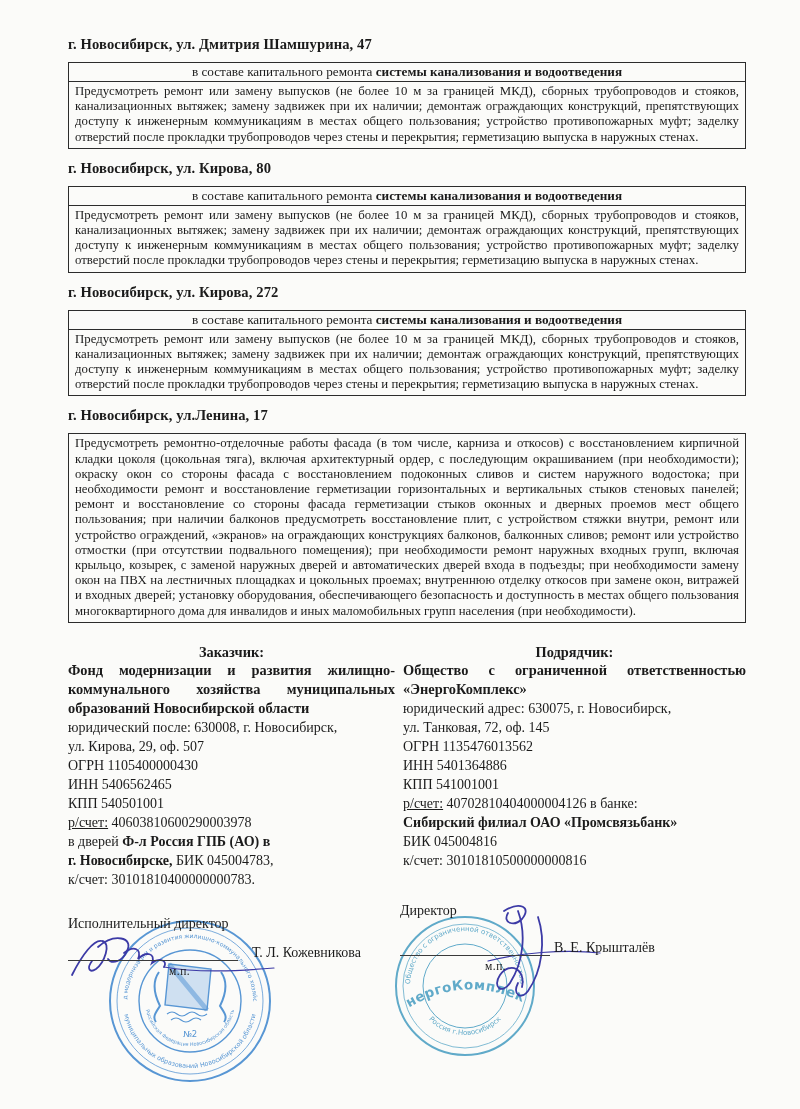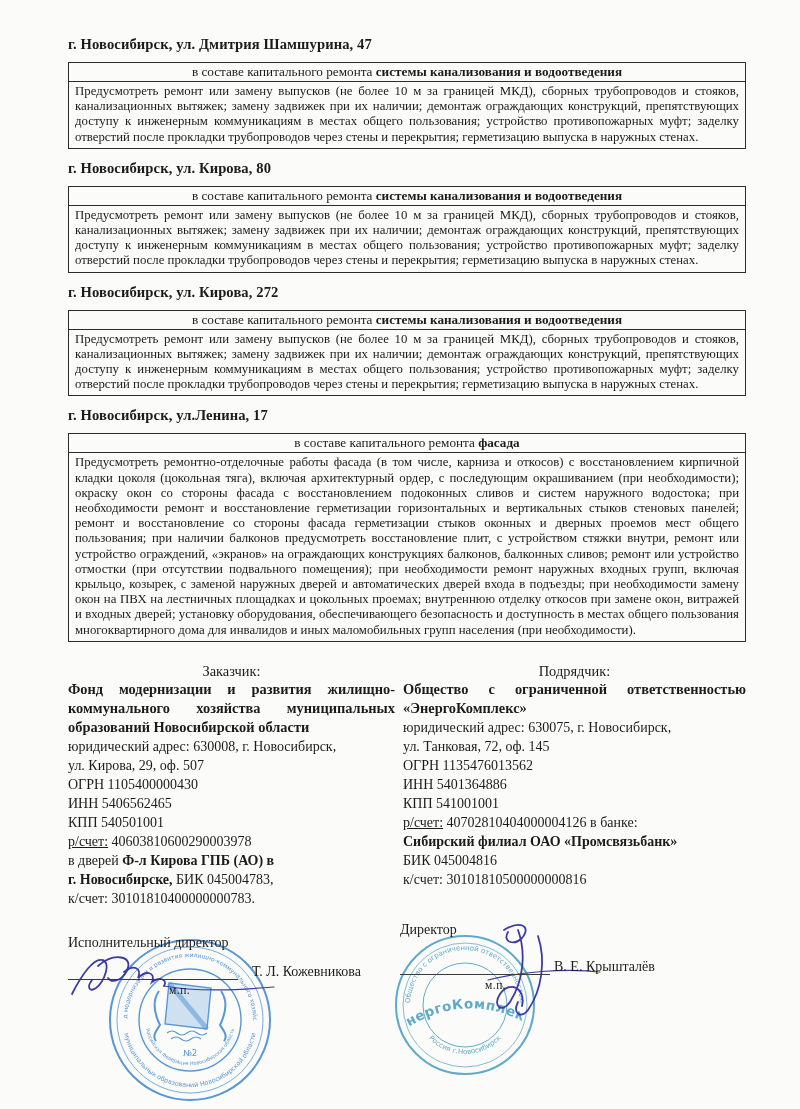--- a/index.html
+++ b/index.html
@@ -18,21 +18,21 @@
   .address { font-weight:bold; font-size:14.6px; line-height:17px; margin-bottom:9px; letter-spacing:.1px; }
   .tbl { border:1.6px solid #2c2c2c; }
   .scope { text-align:center; font-size:13.2px; line-height:16px; padding:1px 4px; border-bottom:1.2px solid #2c2c2c; }
   .works { font-size:12.8px; line-height:15.2px; text-align:justify; padding:2px 6px 3px 6px; }
 
   
   .requisites { display:flex; margin-top:20px; }
   .col-customer { width:327px; }
   .col-gap { width:8px; }
   .col-contractor { width:343px; }
-  .party-title { text-align:center; font-weight:normal; font-size:14.4px; line-height:18px; }
+  .party-title { text-align:center; font-weight:bold; font-size:14.4px; line-height:18px; }
   .party-name { font-weight:bold; font-size:14.4px; line-height:19px; text-align:justify; }
   .req-line { font-size:14px; line-height:19px; }
   .u { text-decoration:underline;margin-top:24px; }
 
   
   .sig-area { position:relative; margin-top:14px; height:250px; }
   .sig-role { position:absolute; font-size:14px; }
   .sig-line { position:absolute; border-bottom:1.2px solid #3a3a3a; }
   .sig-name { position:absolute; font-size:14px; }
   .mp { position:absolute; font-size:11.5px; letter-spacing:.5px;margin-left:23px; }
@@ -73,44 +73,40 @@
         <span>в составе капитального ремонта</span>
         <b>системы канализования и водоотведения</b>
       </div>
       <div class="works">Предусмотреть ремонт или замену выпусков (не более 10 м за границей МКД), сборных трубопроводов и стояков, канализационных вытяжек; замену задвижек при их наличии; демонтаж ограждающих конструкций, препятствующих доступу к инженерным коммуникациям в местах общего пользования; устройство противопожарных муфт; заделку отверстий после прокладки трубопроводов через стены и перекрытия; герметизацию выпуска в наружных стенах.</div>
     </div>
   </section>
 
   <section class="block">
     <div class="address">г. Новосибирск, ул.Ленина, 17</div>
     <div class="tbl">
-      <div class="scope">
-        <span>в составе капитального ремонта</span>
-        <b>фасада</b>
-      </div>
       <div class="works">Предусмотреть ремонтно-отделочные работы фасада (в том числе, карниза и откосов) с восстановлением кирпичной кладки цоколя (цокольная тяга), включая архитектурный ордер, с последующим окрашиванием (при необходимости); окраску окон со стороны фасада с восстановлением подоконных сливов и систем наружного водостока; при необходимости ремонт и восстановление герметизации горизонтальных и вертикальных стыков стеновых панелей; ремонт и восстановление со стороны фасада герметизации стыков оконных и дверных проемов мест общего пользования; при наличии балконов предусмотреть восстановление плит, с устройством стяжки внутри, ремонт или устройство ограждений, «экранов» на ограждающих конструкциях балконов, балконных сливов; ремонт или устройство отмостки (при отсутствии подвального помещения); при необходимости ремонт наружных входных групп, включая крыльцо, козырек, с заменой наружных дверей и автоматических дверей входа в подъезды; при необходимости замену окон на ПВХ на лестничных площадках и цокольных проемах; внутреннюю отделку откосов при замене окон, витражей и входных дверей; установку оборудования, обеспечивающего безопасность и доступность в местах общего пользования  многоквартирного дома для инвалидов и иных маломобильных групп населения (при необходимости).</div>
     </div>
   </section>
 
   <div class="requisites">
     <div class="col-customer">
       <div class="party-title">Заказчик:</div>
       <div class="party-name">Фонд модернизации и развития жилищно-коммунального хозяйства муниципальных образований Новосибирской области</div>
-      <div class="req-line">юридический адрес: 630008, г. Новосибирск,</div>
+      <div class="req-line">юридический после: 630008, г. Новосибирск,</div>
       <div class="req-line">ул. Кирова, 29, оф. 507</div>
       <div class="req-line">ОГРН 1105400000430</div>
       <div class="req-line">ИНН 5406562465</div>
       <div class="req-line">КПП 540501001</div>
       <div class="req-line">
         <span class="u">р/счет:</span>
         <span>40603810600290003978</span>
       </div>
       <div class="req-line">
         <span>в дверей</span>
-        <b>Ф-л Кирова ГПБ (АО) в</b>
+        <b>Ф-л Россия ГПБ (АО) в</b>
       </div>
       <div class="req-line">
         <b>г. Новосибирске,</b>
         <span>БИК 045004783,</span>
       </div>
       <div class="req-line">к/счет: 30101810400000000783.</div>
     </div>
     <div class="col-gap"></div>
     <div class="col-contractor">
       <div class="party-title">Подрядчик:</div>

